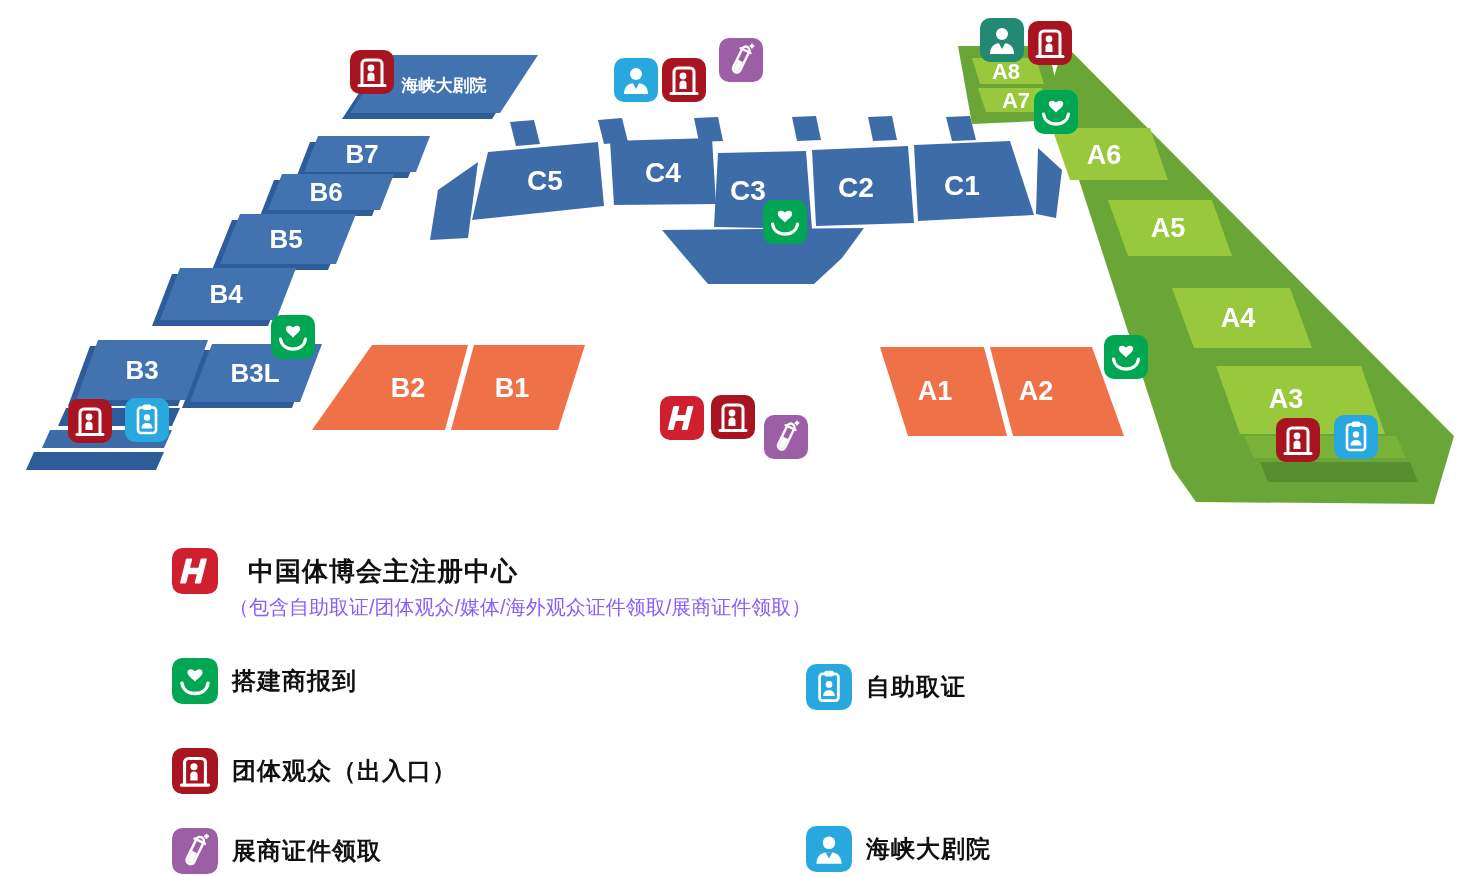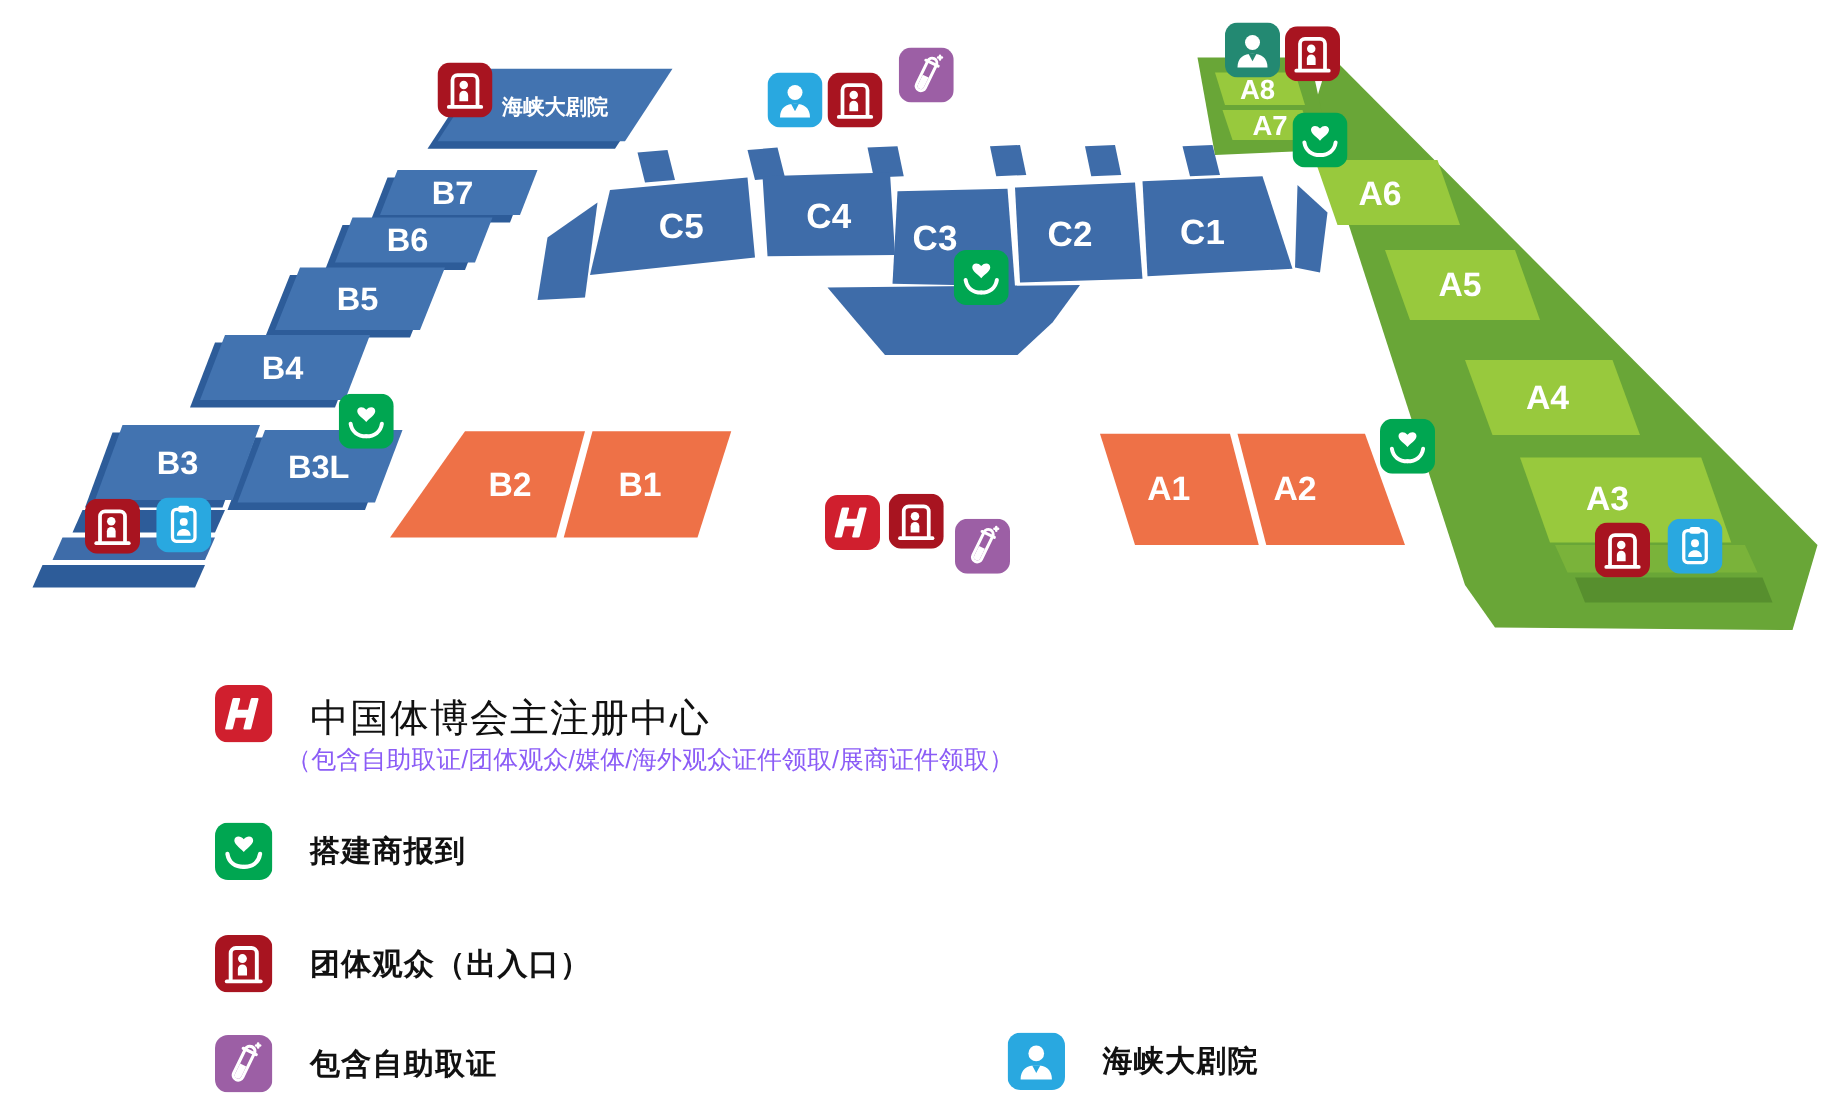--- a/index.html
+++ b/index.html
@@ -20,23 +20,23 @@
   .opanel{fill:var(--hall-orange)}
   .ic-red{color:var(--icon-red)}
   .ic-hred{color:var(--icon-bright-red)}
   .ic-blue{color:var(--icon-blue)}
   .ic-teal{color:var(--icon-teal)}
   .ic-green{color:var(--icon-green)}
   .ic-purple{color:var(--icon-purple)}
   .legend{position:absolute;left:0;top:520px;width:1462px;height:356px}
   .lg-icon{width:46px;height:46px;display:block;flex:0 0 auto}
   .lg-main-icon{position:absolute;left:172px;top:28px}
-  .lg-title{position:absolute;left:248px;top:34px;font-size:31px;font-weight:normal;color:#111;letter-spacing:1px}
+  .lg-title{position:absolute;left:248px;top:34px;font-size:26px;font-weight:bold;color:#111;letter-spacing:1px}
   .lg-sub{position:absolute;left:229px;top:74px;font-size:20px;font-weight:400;color:#8b5cf6}
-  .lg-item{position:absolute;display:flex;align-items:center;gap:30px}
+  .lg-item{position:absolute;display:flex;align-items:center;gap:14px}
   .lg-label{font-size:24px;font-weight:bold;color:#111;letter-spacing:1px;white-space:nowrap}
 </style>
 </head>
 <body>
 
 <svg class="map-svg" width="1462" height="520" viewBox="0 0 1462 520">
   <defs>
     <symbol id="sym-security" viewBox="0 0 44 44">
       <rect width="44" height="44" rx="10" fill="currentColor"></rect>
       <path d="M12 34 V14 a4 4 0 0 1 4 -4 h12 a4 4 0 0 1 4 4 v20" fill="none" stroke="#fff" stroke-width="3" stroke-linecap="round"></path>
@@ -205,22 +205,28 @@
   <div class="lg-item" style="left:172px;top:228px">
     <svg class="lg-icon ic-red" viewBox="0 0 44 44">
         <use href="#sym-security"></use>
       </svg>
     <span class="lg-label">团体观众（出入口）</span>
   </div>
   <div class="lg-item" style="left:172px;top:308px">
     <svg class="lg-icon ic-purple" viewBox="0 0 44 44">
         <use href="#sym-tube"></use>
       </svg>
-    <span class="lg-label">包含自助取证</span>
-  </div>
-
+    <span class="lg-label">展商证件领取</span>
+  </div>
+
+  <div class="lg-item" style="left:806px;top:144px">
+    <svg class="lg-icon ic-blue" viewBox="0 0 44 44">
+        <use href="#sym-clipboard"></use>
+      </svg>
+    <span class="lg-label">自助取证</span>
+  </div>
   <div class="lg-item" style="left:806px;top:306px">
     <svg class="lg-icon ic-blue" viewBox="0 0 44 44">
         <use href="#sym-person"></use>
       </svg>
     <span class="lg-label">海峡大剧院</span>
   </div>
 </div>
 
 </body></html>

